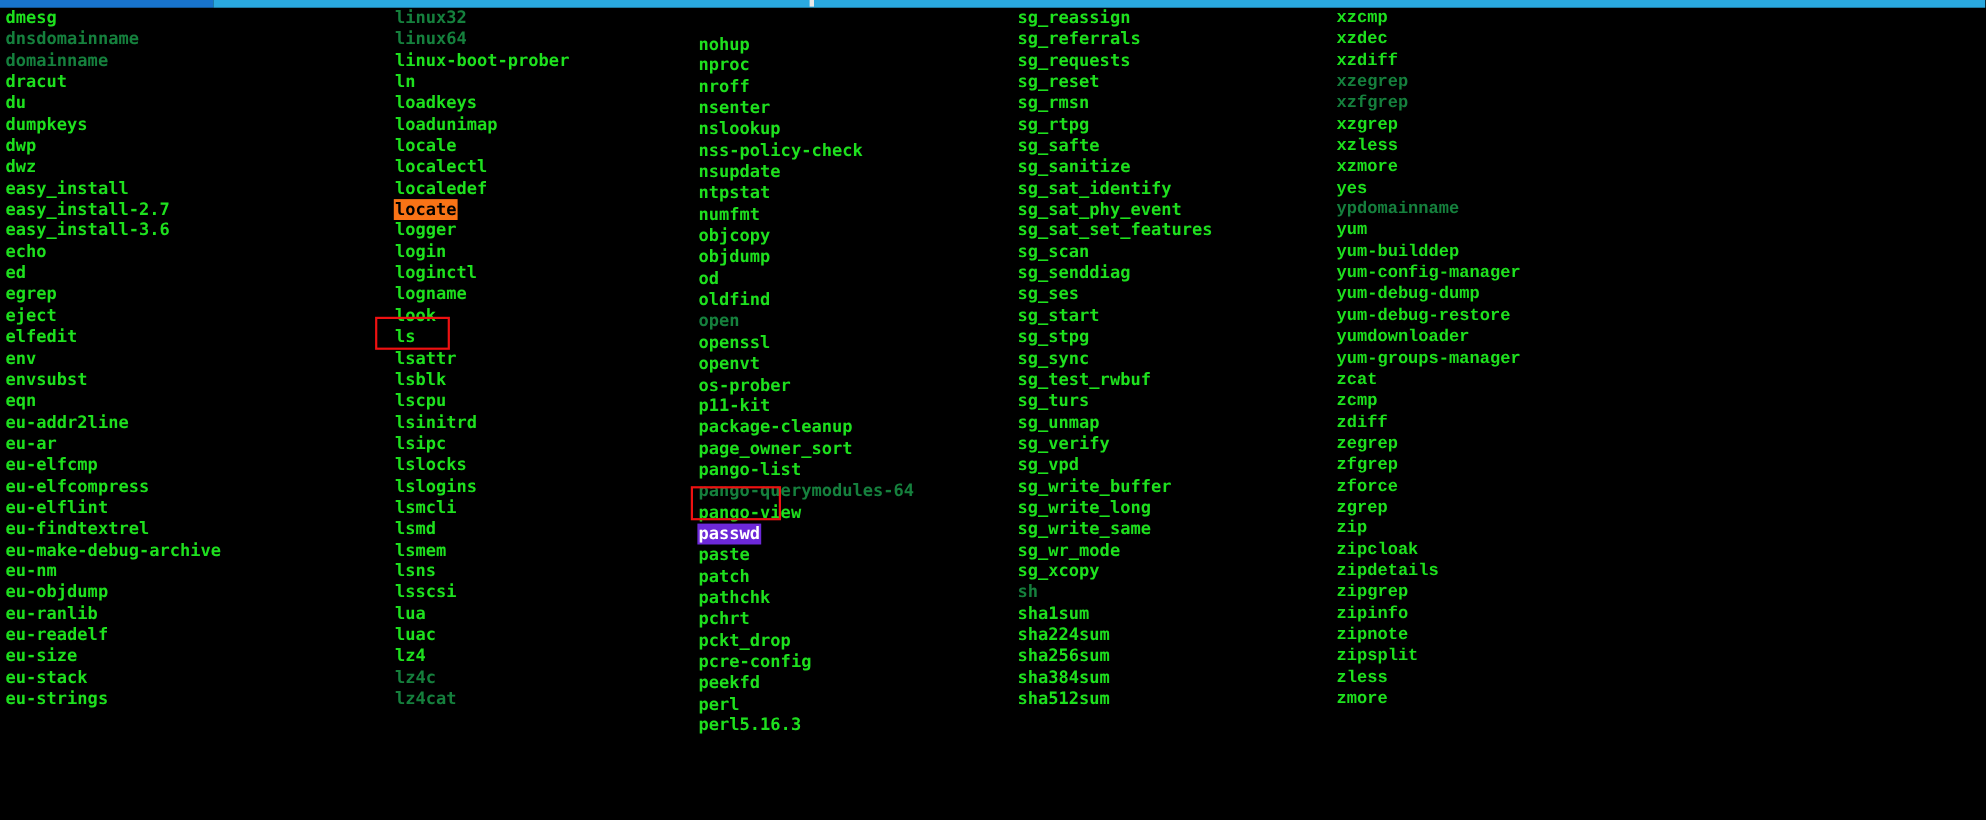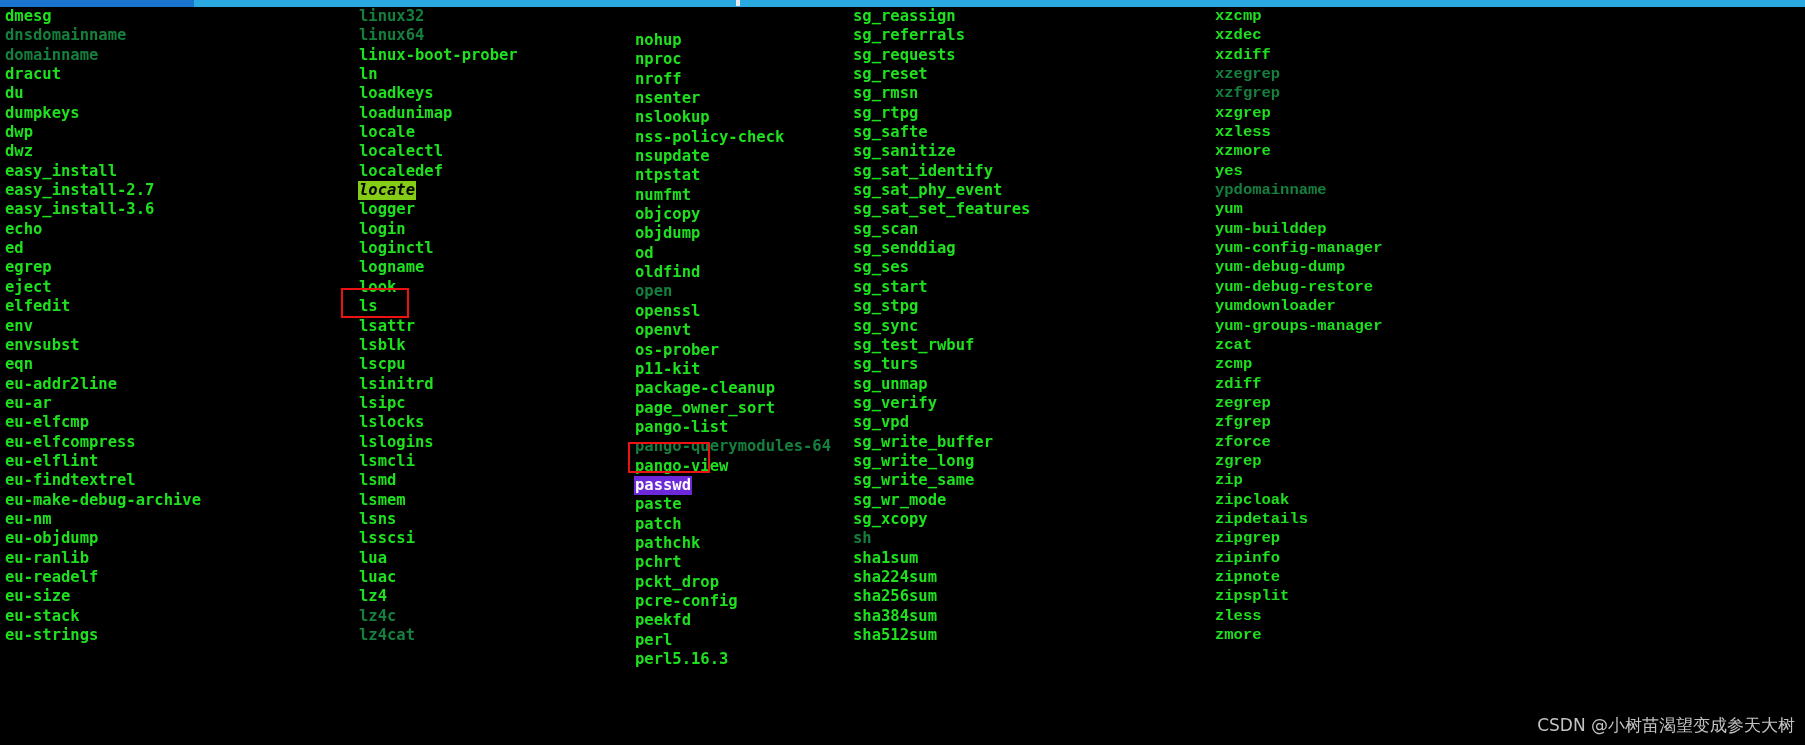--- a/index.html
+++ b/index.html
@@ -79,21 +79,21 @@
     font-size: 15.5px;
     line-height: 19.35px;
     font-weight: bold;
     white-space: pre;
     letter-spacing: 0px;
   }
 
   .col-0 { left: 4px; }
   .col-1 { left: 358px; }
   .col-2 { left: 634px; margin-top: 24px; }
-  .col-3 { left: 852px; }
+  .col-3 { left: 924px; }
   .col-4 { left: 1214px; font-family: Liberation Mono, monospace; }
 
   .entry {
     display: block;
     height: 19.35px;
     line-height: 19.35px;
     width: max-content;
     padding: 0 1px;
   }
 
@@ -102,22 +102,21 @@
   
   .c-link { color: #15803d; }
   
   .c-setuid {
     color: #ffffff;
     background: #6d28d9;
   }
   
   .c-match {
     color: #000000;
-    background: #84cc16;
-    font-style: italic;
+    background: #f97316;
   }
 
   
   .annotation-box {
     position: absolute;
     border: 2px solid #ee1111;
     background: transparent;
     box-sizing: border-box;
     pointer-events: none;
   }
@@ -153,15 +152,14 @@
       <div class="term-col col-2"><span class="entry c-exec">nohup</span><span class="entry c-exec">nproc</span><span class="entry c-exec">nroff</span><span class="entry c-exec">nsenter</span><span class="entry c-exec">nslookup</span><span class="entry c-exec">nss-policy-check</span><span class="entry c-exec">nsupdate</span><span class="entry c-exec">ntpstat</span><span class="entry c-exec">numfmt</span><span class="entry c-exec">objcopy</span><span class="entry c-exec">objdump</span><span class="entry c-exec">od</span><span class="entry c-exec">oldfind</span><span class="entry c-link">open</span><span class="entry c-exec">openssl</span><span class="entry c-exec">openvt</span><span class="entry c-exec">os-prober</span><span class="entry c-exec">p11-kit</span><span class="entry c-exec">package-cleanup</span><span class="entry c-exec">page_owner_sort</span><span class="entry c-exec">pango-list</span><span class="entry c-link">pango-querymodules-64</span><span class="entry c-exec">pango-view</span><span class="entry c-setuid">passwd</span><span class="entry c-exec">paste</span><span class="entry c-exec">patch</span><span class="entry c-exec">pathchk</span><span class="entry c-exec">pchrt</span><span class="entry c-exec">pckt_drop</span><span class="entry c-exec">pcre-config</span><span class="entry c-exec">peekfd</span><span class="entry c-exec">perl</span><span class="entry c-exec">perl5.16.3</span></div>
       <div class="term-col col-3"><span class="entry c-exec">sg_reassign</span><span class="entry c-exec">sg_referrals</span><span class="entry c-exec">sg_requests</span><span class="entry c-exec">sg_reset</span><span class="entry c-exec">sg_rmsn</span><span class="entry c-exec">sg_rtpg</span><span class="entry c-exec">sg_safte</span><span class="entry c-exec">sg_sanitize</span><span class="entry c-exec">sg_sat_identify</span><span class="entry c-exec">sg_sat_phy_event</span><span class="entry c-exec">sg_sat_set_features</span><span class="entry c-exec">sg_scan</span><span class="entry c-exec">sg_senddiag</span><span class="entry c-exec">sg_ses</span><span class="entry c-exec">sg_start</span><span class="entry c-exec">sg_stpg</span><span class="entry c-exec">sg_sync</span><span class="entry c-exec">sg_test_rwbuf</span><span class="entry c-exec">sg_turs</span><span class="entry c-exec">sg_unmap</span><span class="entry c-exec">sg_verify</span><span class="entry c-exec">sg_vpd</span><span class="entry c-exec">sg_write_buffer</span><span class="entry c-exec">sg_write_long</span><span class="entry c-exec">sg_write_same</span><span class="entry c-exec">sg_wr_mode</span><span class="entry c-exec">sg_xcopy</span><span class="entry c-link">sh</span><span class="entry c-exec">sha1sum</span><span class="entry c-exec">sha224sum</span><span class="entry c-exec">sha256sum</span><span class="entry c-exec">sha384sum</span><span class="entry c-exec">sha512sum</span></div>
       <div class="term-col col-4"><span class="entry c-exec">xzcmp</span><span class="entry c-exec">xzdec</span><span class="entry c-exec">xzdiff</span><span class="entry c-link">xzegrep</span><span class="entry c-link">xzfgrep</span><span class="entry c-exec">xzgrep</span><span class="entry c-exec">xzless</span><span class="entry c-exec">xzmore</span><span class="entry c-exec">yes</span><span class="entry c-link">ypdomainname</span><span class="entry c-exec">yum</span><span class="entry c-exec">yum-builddep</span><span class="entry c-exec">yum-config-manager</span><span class="entry c-exec">yum-debug-dump</span><span class="entry c-exec">yum-debug-restore</span><span class="entry c-exec">yumdownloader</span><span class="entry c-exec">yum-groups-manager</span><span class="entry c-exec">zcat</span><span class="entry c-exec">zcmp</span><span class="entry c-exec">zdiff</span><span class="entry c-exec">zegrep</span><span class="entry c-exec">zfgrep</span><span class="entry c-exec">zforce</span><span class="entry c-exec">zgrep</span><span class="entry c-exec">zip</span><span class="entry c-exec">zipcloak</span><span class="entry c-exec">zipdetails</span><span class="entry c-exec">zipgrep</span><span class="entry c-exec">zipinfo</span><span class="entry c-exec">zipnote</span><span class="entry c-exec">zipsplit</span><span class="entry c-exec">zless</span><span class="entry c-exec">zmore</span></div>
     </div>
 
   <div id="annotations-layer">
       <div class="annotation-box" style="left: 341px; top: 288px; width: 68px; height: 30px; border-color: rgb(238, 17, 17);"></div>
       <div class="annotation-box" style="left: 628px; top: 442px; width: 82px; height: 31px; border-color: rgb(238, 17, 17);"></div>
     </div>
 
-  <div id="watermark">CSDN @小树苗渴望变成参天大树</div>
 
 </div>
 
 </body></html>

